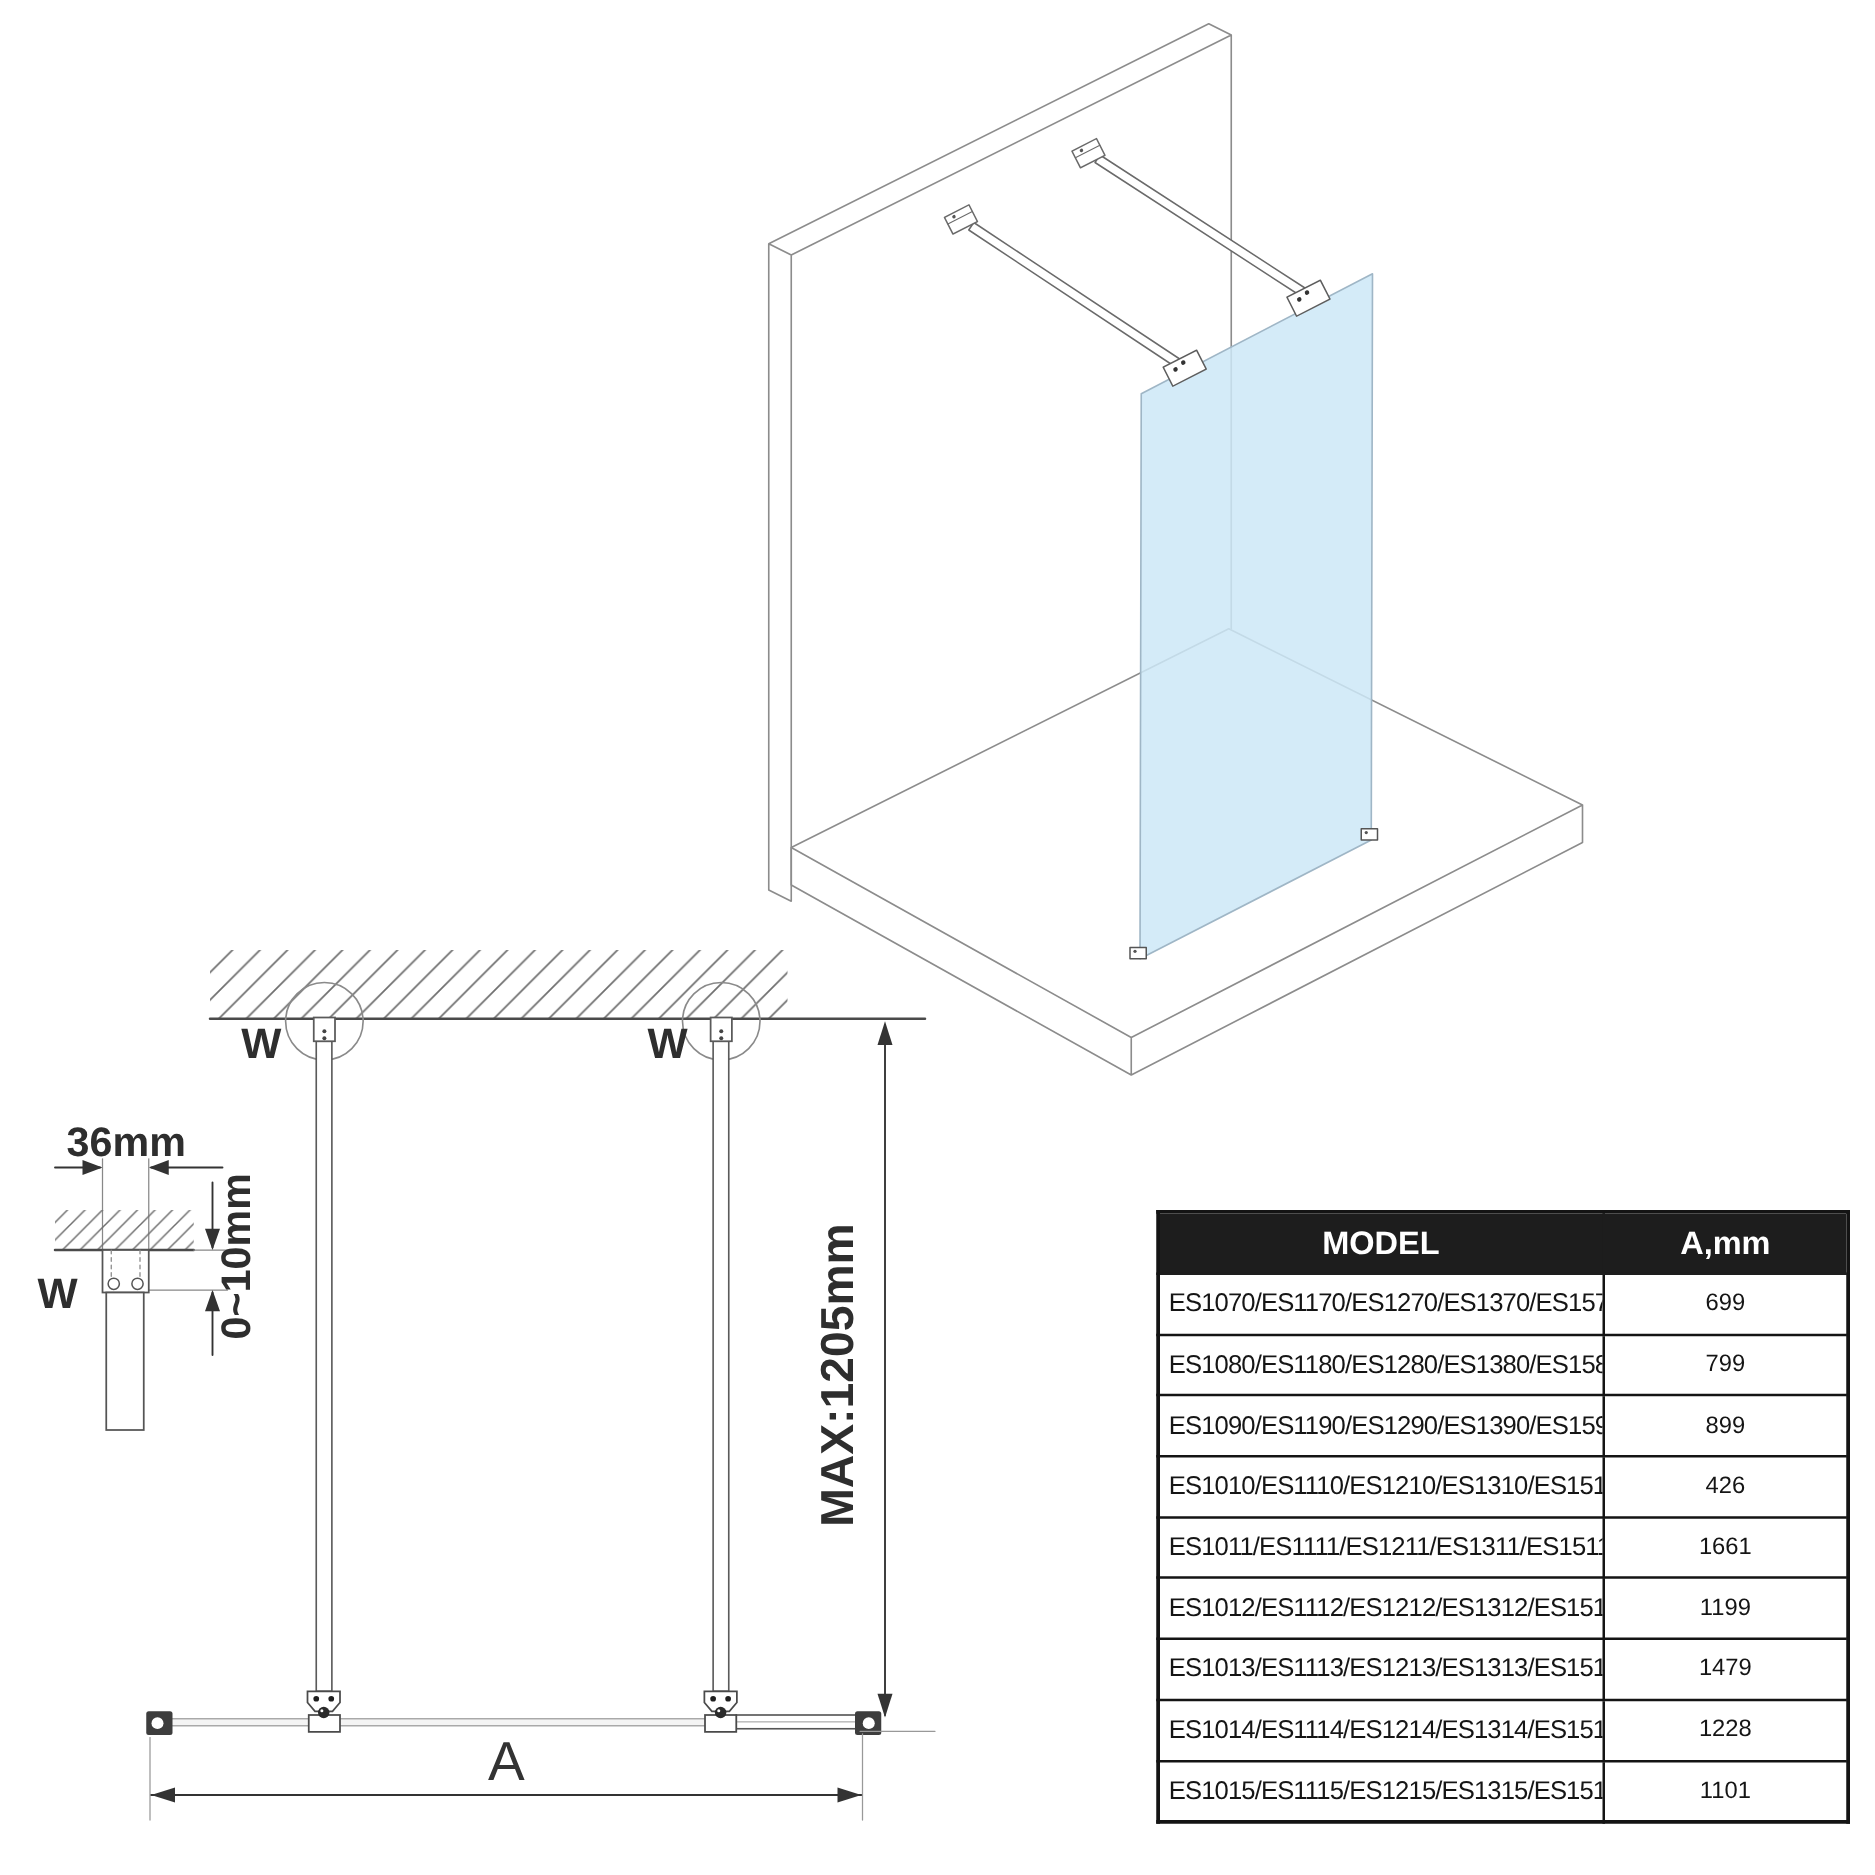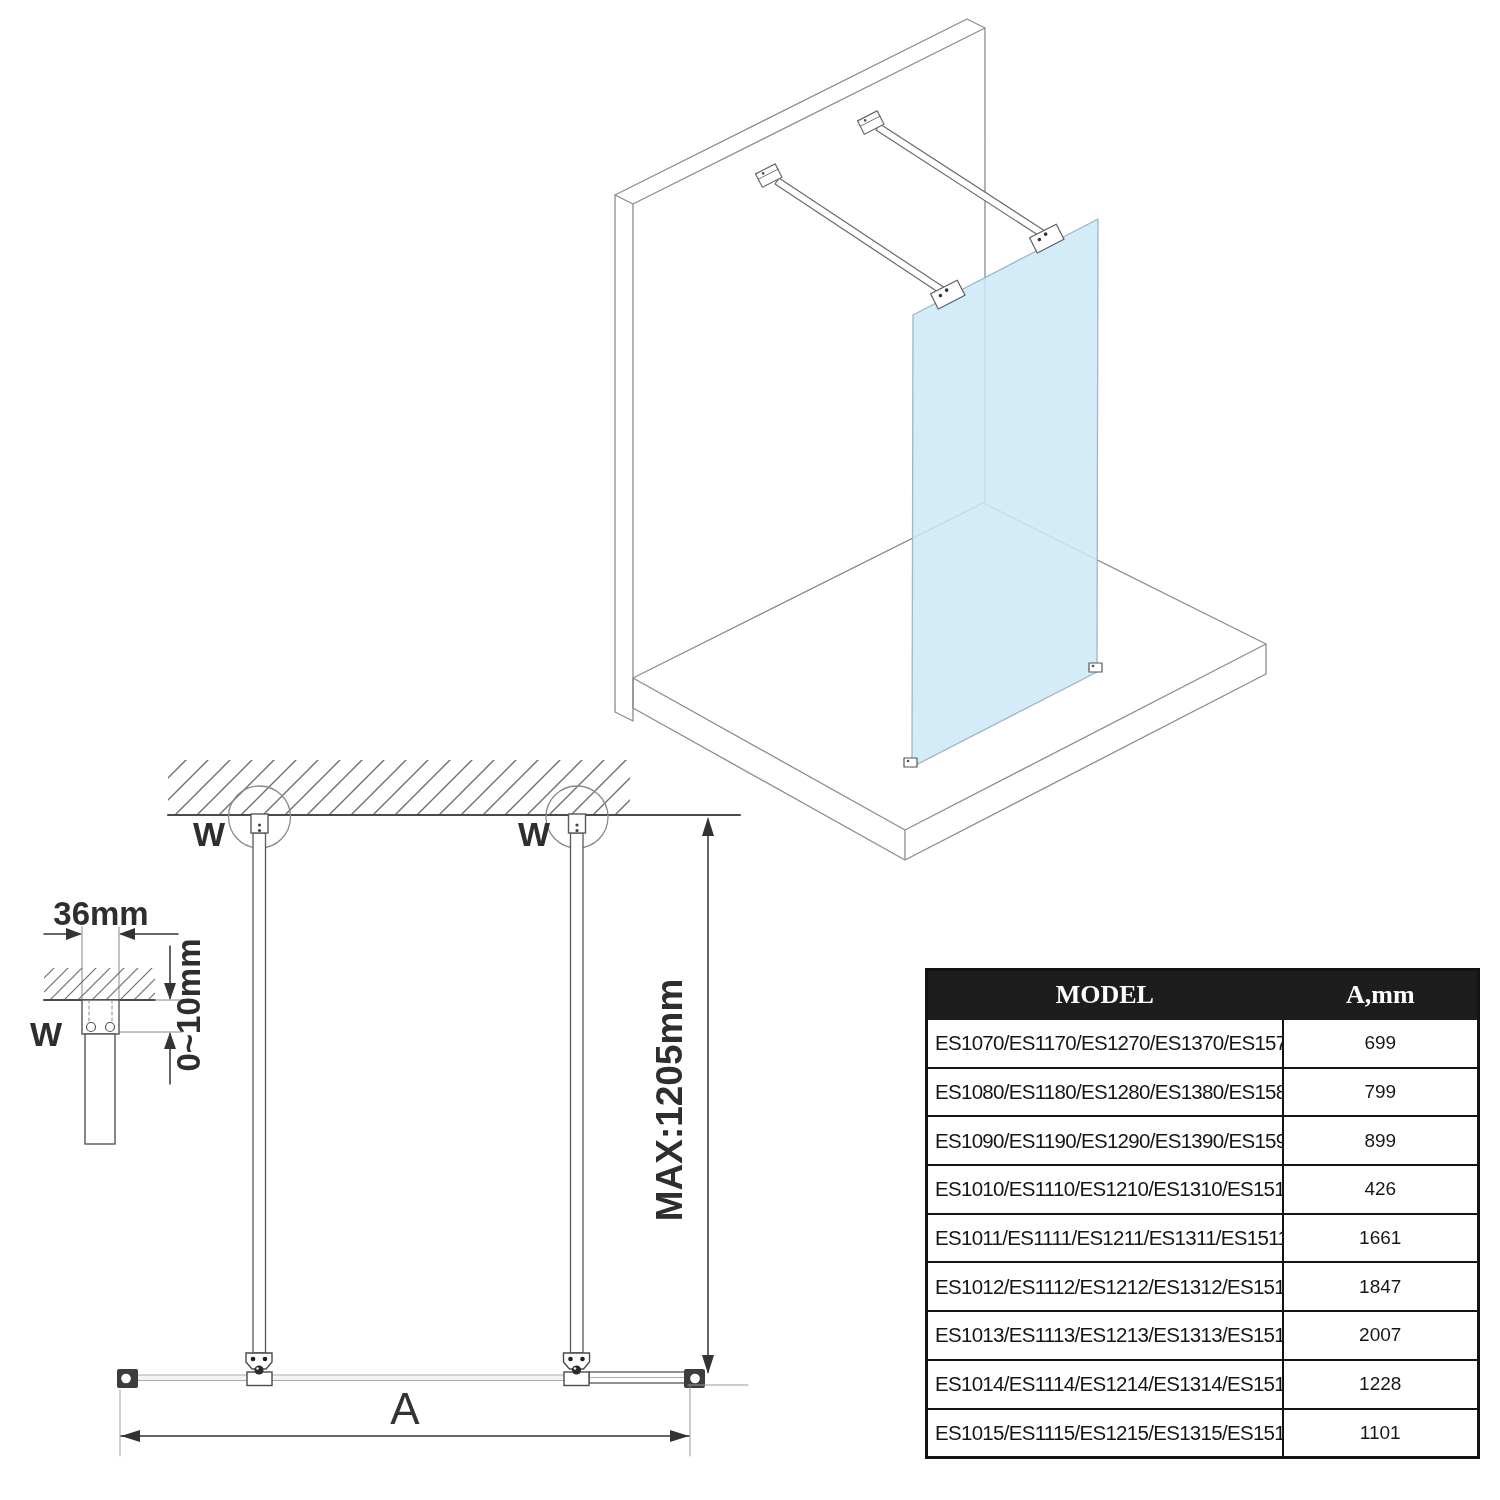--- a/index.html
+++ b/index.html
@@ -5,21 +5,21 @@
   html,body{margin:0;padding:0;background:#ffffff;}
   body{width:1500px;height:1500px;position:relative;overflow:hidden;
        font-family:"Liberation Sans","DejaVu Sans",sans-serif;}
   #drawing{position:absolute;left:0;top:0;}
   svg text{font-family:"Liberation Sans","DejaVu Sans",sans-serif;}
   .spec-table{position:absolute;left:925px;top:968px;width:552px;
               border-collapse:collapse;table-layout:fixed;
               border:3px solid #141414;background:#fff;}
   .spec-table th,.spec-table td{border:2px solid #141414;overflow:hidden;}
   .spec-table thead th{background:#1d1d1d;color:#ffffff;font-size:26px;
-              font-weight:bold;height:45px;text-align:center;border-color:#1d1d1d;font-family:Liberation Serif, serif;}
+              font-weight:bold;height:45px;text-align:center;border-color:#1d1d1d;}
   .spec-table tbody tr{height:48.7px;}
   .model-cell{font-size:20.5px;color:#151515;text-align:left;padding-left:7px;
               letter-spacing:-0.7px;white-space:nowrap;}
   .value-cell{font-size:19px;color:#151515;text-align:center;}
 </style>
 </head>
 <body>
 
 <svg id="drawing" width="1500" height="1500" viewBox="0 0 1500 1500">
   <defs>
@@ -205,25 +205,25 @@
       <tr>
         <td class="model-cell">ES1010/ES1110/ES1210/ES1310/ES1510</td>
         <td class="value-cell">426</td>
       </tr>
       <tr>
         <td class="model-cell">ES1011/ES1111/ES1211/ES1311/ES1511</td>
         <td class="value-cell">1661</td>
       </tr>
       <tr>
         <td class="model-cell">ES1012/ES1112/ES1212/ES1312/ES1512</td>
-        <td class="value-cell">1847</td>
+        <td class="value-cell">1199</td>
       </tr>
       <tr>
         <td class="model-cell">ES1013/ES1113/ES1213/ES1313/ES1513</td>
-        <td class="value-cell">2007</td>
+        <td class="value-cell">1479</td>
       </tr>
       <tr>
         <td class="model-cell">ES1014/ES1114/ES1214/ES1314/ES1514</td>
         <td class="value-cell">1228</td>
       </tr>
       <tr>
         <td class="model-cell">ES1015/ES1115/ES1215/ES1315/ES1515</td>
         <td class="value-cell">1101</td>
       </tr>
     </tbody>

